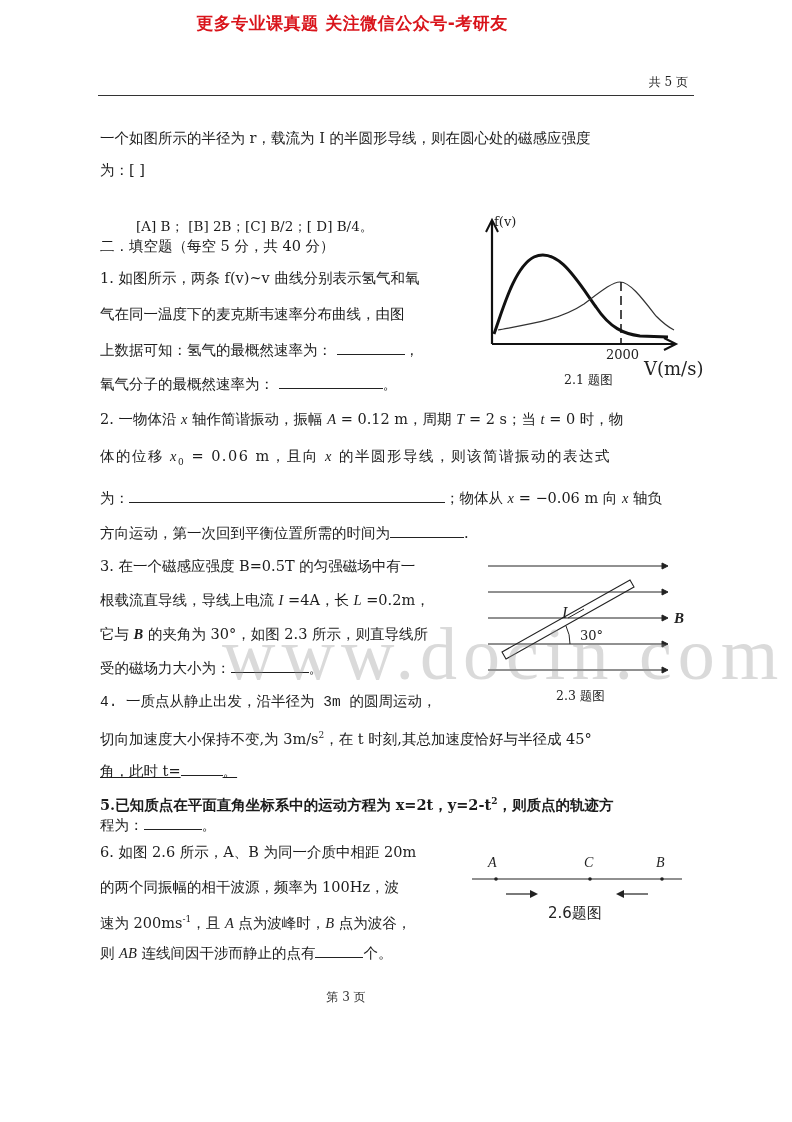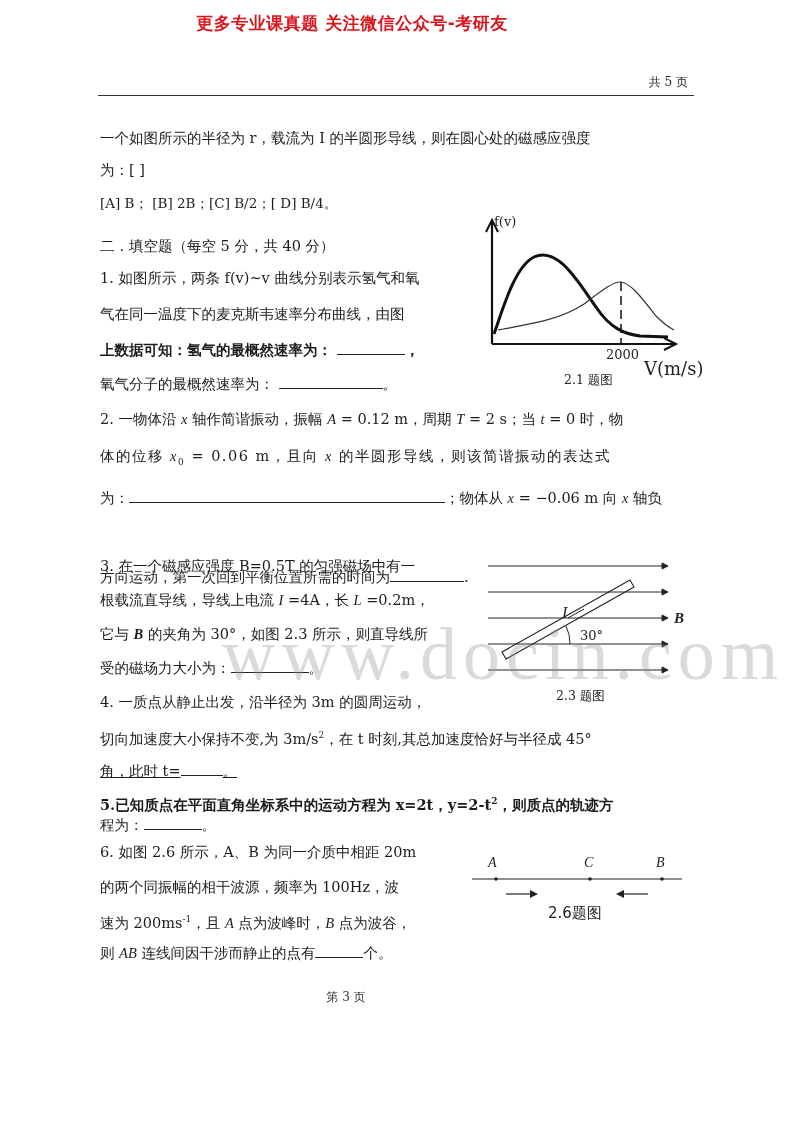--- a/index.html
+++ b/index.html
@@ -27,27 +27,27 @@
 </style>
 </head>
 <body>
 
 <div class="banner">更多专业课真题 关注微信公众号-考研友</div>
 <div class="pages-total">共 5 页</div>
 <div class="top-rule"></div>
 
 <div class="line" style="top:128px;">一个如图所示的半径为 r，载流为 I 的半圆形导线，则在圆心处的磁感应强度</div>
 <div class="line" style="top:160px;">为：[     ]</div>
-<div class="line" style="top:193px; font-size:13.5px;">[A] B；  [B] 2B；[C] B/2；[ D] B/4。</div>
+<div class="line" style="top:216px; font-size:13.5px;margin-left:36px;">[A] B；  [B] 2B；[C] B/2；[ D] B/4。</div>
 
 <div class="line" style="top:236px;">二．填空题（每空 5 分，共 40 分）</div>
 
 <div class="line" style="top:268px;">1. 如图所示，两条 f(v)~v 曲线分别表示氢气和氧</div>
 <div class="line" style="top:304px;">气在同一温度下的麦克斯韦速率分布曲线，由图</div>
-<div class="line" style="top:340px;font-weight:bold;">
+<div class="line" style="top:340px;">
   <span>上数据可知：氢气的最概然速率为：</span>
   <span class="blank" style="width:68px;"></span><span>，</span>
 </div>
 <div class="line" style="top:374px;">
   <span>氧气分子的最概然速率为：</span>
   <span class="blank" style="width:104px;"></span><span>。</span>
 </div>
 
 <div class="fig" style="left:480px; top:212px;">
   <svg width="220" height="160" viewBox="0 0 220 160">
@@ -67,21 +67,21 @@
 
 <div class="line" style="top:409px;">
   <span>2. 一物体沿 </span><i class="var">x</i><span> 轴作简谐振动，振幅 </span><i class="var">A</i><span> = 0.12 m，周期 </span><i class="var">T</i><span> = 2 s；当 </span><i class="var">t</i><span> = 0 时，物</span>
 </div>
 <div class="line" style="top:446px; letter-spacing:1.5px;">
   <span>体的位移 </span><i class="var">x</i><sub>0</sub><span> = 0.06 m，且向 </span><i class="var">x</i><span> 的半圆形导线，则该简谐振动的表达式</span>
 </div>
 <div class="line" style="top:488px;">
   <span>为：</span><span class="blank" style="width:316px;"></span><span>；物体从 </span><i class="var">x</i><span> = −0.06 m 向 </span><i class="var">x</i><span> 轴负</span>
 </div>
-<div class="line" style="top:523px;margin-top:44px;">
+<div class="line" style="top:523px;">
   <span>方向运动，第一次回到平衡位置所需的时间为</span><span class="blank" style="width:74px;"></span><span>.</span>
 </div>
 
 <div class="line" style="top:556px;">3. 在一个磁感应强度 B=0.5T 的匀强磁场中有一</div>
 <div class="line" style="top:590px;">
   <span>根载流直导线，导线上电流 </span><i class="var">I</i><span> =4A，长 </span><i class="var">L</i><span> =0.2m，</span>
 </div>
 <div class="line" style="top:624px;">
   <span>它与 </span><b class="vec">B</b><span> 的夹角为 30°，如图 2.3 所示，则直导线所</span>
 </div>
@@ -106,21 +106,21 @@
     <polygon points="20,92 148,20 152,27 24,99" fill="none" stroke="#222" stroke-width="1.1"></polygon>
     <line x1="86" y1="58" x2="102" y2="49" stroke="#222" stroke-width="1"></line>
     <path d="M88,84 A40,40 0 0 0 84,66" fill="none" stroke="#222" stroke-width="1"></path>
   </svg>
   <div class="caption" style="left:80px; top:44px; font-style:italic; font-size:16px; font-family:'Liberation Serif', serif;">I</div>
   <div class="caption" style="left:98px; top:68px; font-size:13px;">30°</div>
   <div class="caption" style="left:192px; top:50px; font-style:italic; font-weight:bold; font-size:15px; font-family:'Liberation Serif', serif;">B</div>
   <div class="caption" style="left:74px; top:128px;">2.3 题图</div>
 </div>
 
-<div class="line" style="top:692px;">4. 一质点从静止出发，沿半径为 3m 的圆周运动，</div>
+<div class="line" style="top:692px;font-family:Liberation Mono, monospace;">4. 一质点从静止出发，沿半径为 3m 的圆周运动，</div>
 <div class="line" style="top:725px;">
   <span>切向加速度大小保持不变,为 3m/s</span><sup>2</sup><span>，在 t 时刻,其总加速度恰好与半径成 45°</span>
 </div>
 <div class="line" style="top:761px;text-decoration:underline;">
   <span>角，此时 t=</span><span class="blank" style="width:42px;"></span><span>。</span>
 </div>
 
 <div class="line" style="top:791px;font-weight:bold;">
   <span>5.已知质点在平面直角坐标系中的运动方程为 x=2t，y=2-t</span><sup>2</sup><span>，则质点的轨迹方</span>
 </div>

